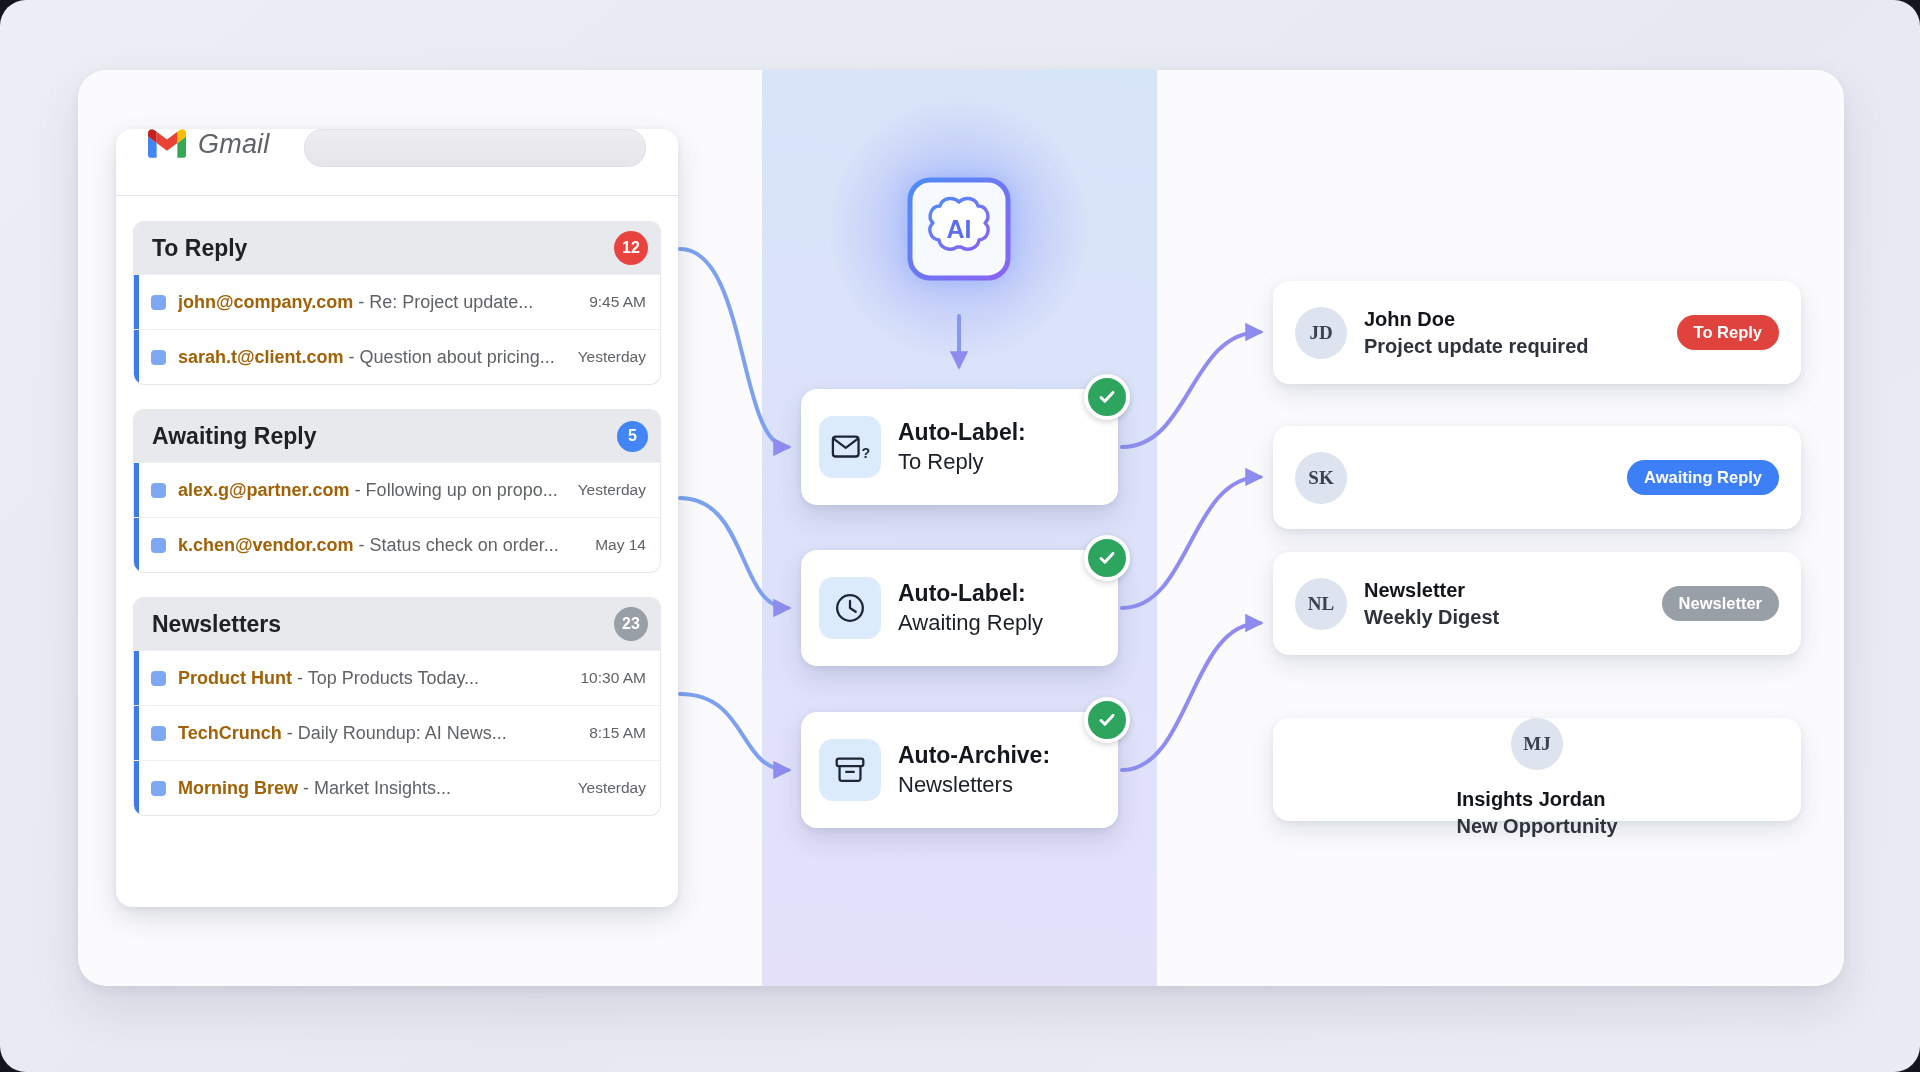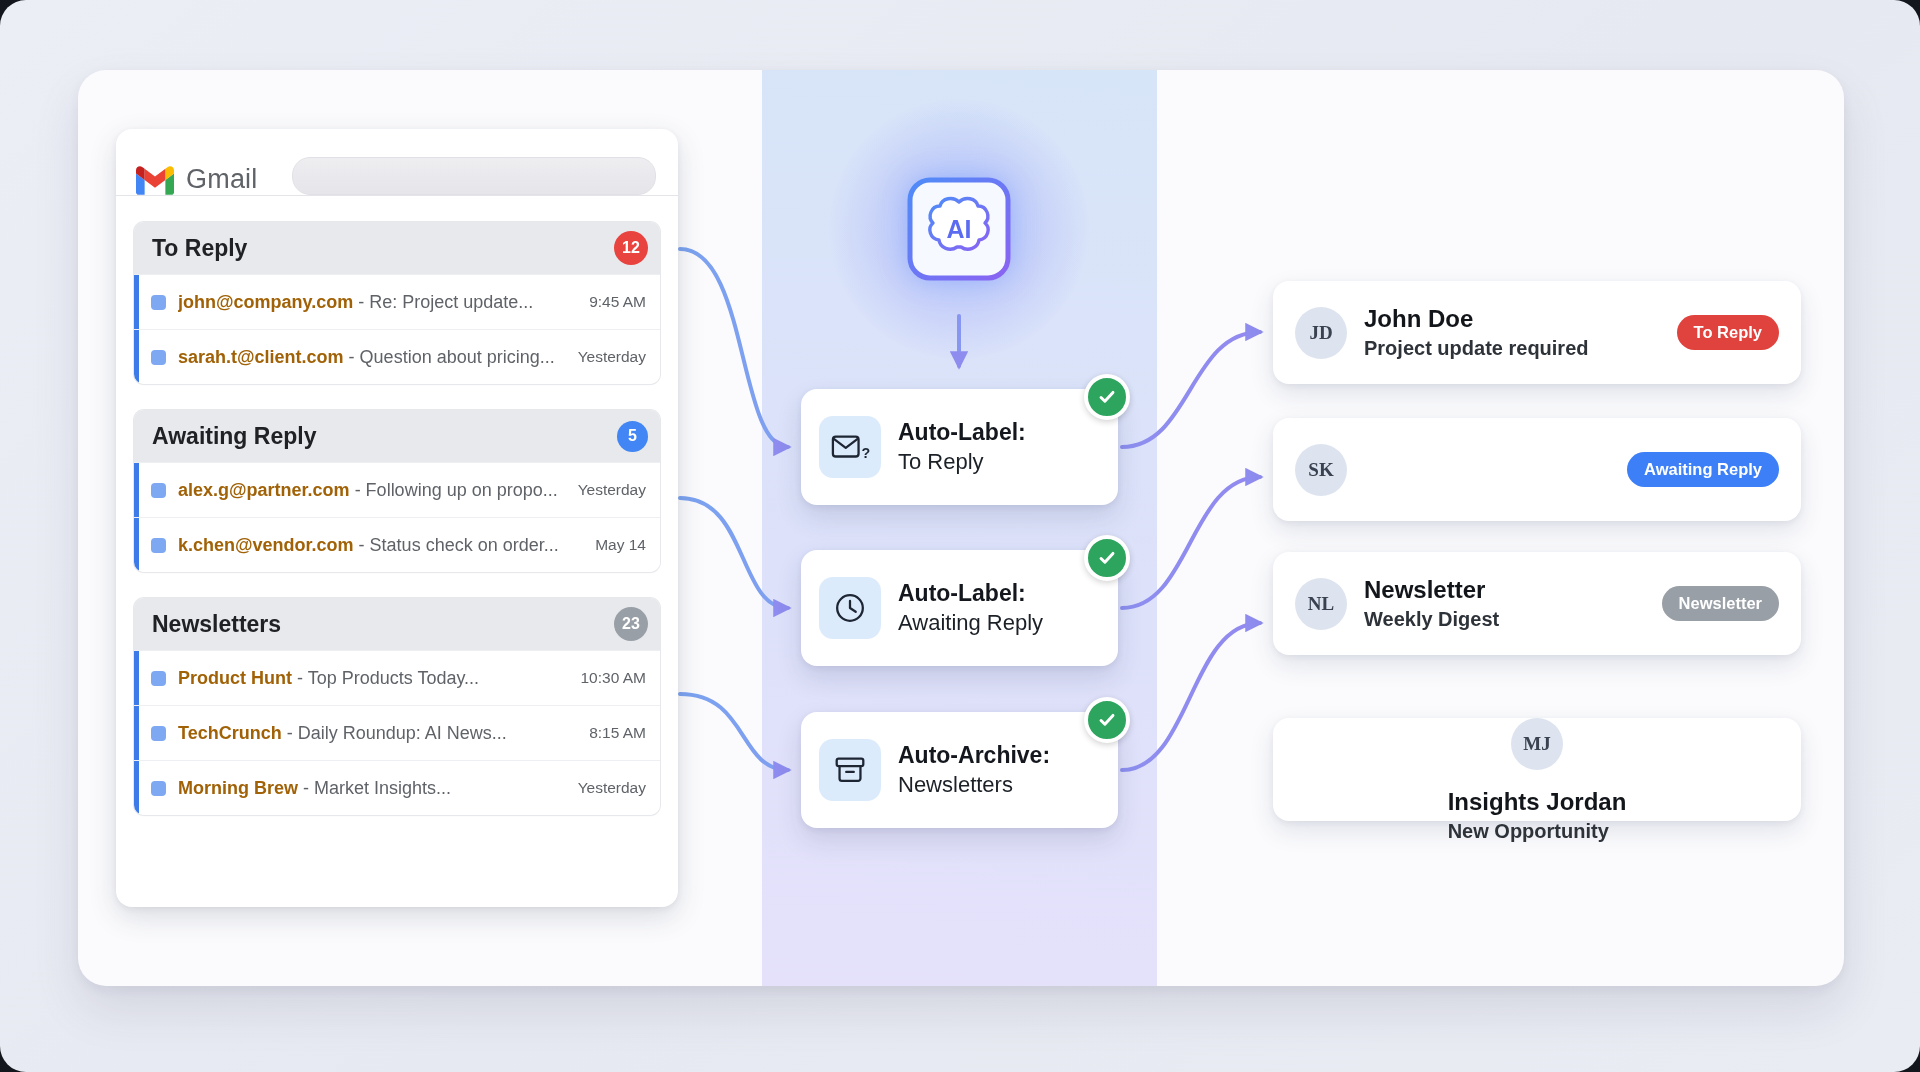--- a/index.html
+++ b/index.html
@@ -24,22 +24,23 @@
     position:absolute;left:684px;top:0;width:395px;height:100%;
     background:linear-gradient(185deg,#d7e5f8 0%,#dde1fa 55%,#e5e1fb 100%);
   }
   
   .gmail{
     position:absolute;left:38px;top:59px;width:562px;height:778px;
     background:#ffffff;border-radius:16px;
     box-shadow:0 10px 28px rgba(50,60,90,.16), 0 2px 6px rgba(50,60,90,.08);
   }
   .gmail-header{
-    height:66px;display:flex;align-items:flex-end;gap:12px;padding:0 20px;
+    height:66px;display:flex;align-items:flex-start;gap:12px;padding:0 32px;
     border-bottom:1px solid #e4e5e9;
+    font-style:italic;
   }
   .gmail-wordmark{font-size:27px;color:#5f6368;letter-spacing:.2px;}
   .search-pill{
     margin-left:22px;flex:1;max-width:362px;height:36px;border-radius:18px;
     background:linear-gradient(180deg,#eeeef1,#e5e5ea);border:1px solid #e0e0e6;
   }
   .sections{padding:0 18px 24px;}
   .section{
     margin-top:26px;border-radius:10px;overflow:hidden;
     box-shadow:0 0 0 1px #e6e8ec, 0 1px 2px rgba(0,0,0,.05);
@@ -94,27 +95,27 @@
     background:#2ea55e;border:4px solid #ffffff;box-sizing:content-box;
     display:flex;align-items:center;justify-content:center;
     box-shadow:0 2px 6px rgba(0,0,0,.18);
   }
   
   .result-card{
     position:absolute;left:1195px;width:528px;height:103px;box-sizing:border-box;
     background:#fff;border-radius:16px;display:flex;align-items:center;gap:17px;
     padding:0 22px;box-shadow:0 10px 24px rgba(45,55,95,.12), 0 2px 6px rgba(45,55,95,.07);
   }
-  .rc1{top:211px;} .rc2{top:348px;gap:30px;} .rc3{top:482px;} .rc4{top:648px;flex-direction:column;}
+  .rc1{top:211px;} .rc2{top:356px;gap:30px;} .rc3{top:482px;} .rc4{top:648px;flex-direction:column;}
   .avatar{
     width:52px;height:52px;border-radius:50%;background:#dde4ef;flex:none;
     display:flex;align-items:center;justify-content:center;
     font-size:19px;font-weight:700;color:#3a4150;font-family:Liberation Serif, serif;
   }
-  .r-name{font-size:24px;font-weight:700;color:#121519;line-height:1.25;}
+  .r-name{font-size:20px;font-weight:700;color:#121519;line-height:1.25;}
   .r-sub{font-size:20px;font-weight:700;color:#2e333a;line-height:1.25;margin-top:2px;}
   .pill{
     margin-left:auto;flex:none;padding:8px 17px;border-radius:999px;
     color:#fff;font-size:16.5px;font-weight:600;white-space:nowrap;
   }
   .pill-red{background:#e0423d;}
   .pill-blue{background:#3d7ff7;}
   .pill-gray{background:#999fa6;}
 </style>
 </head>

